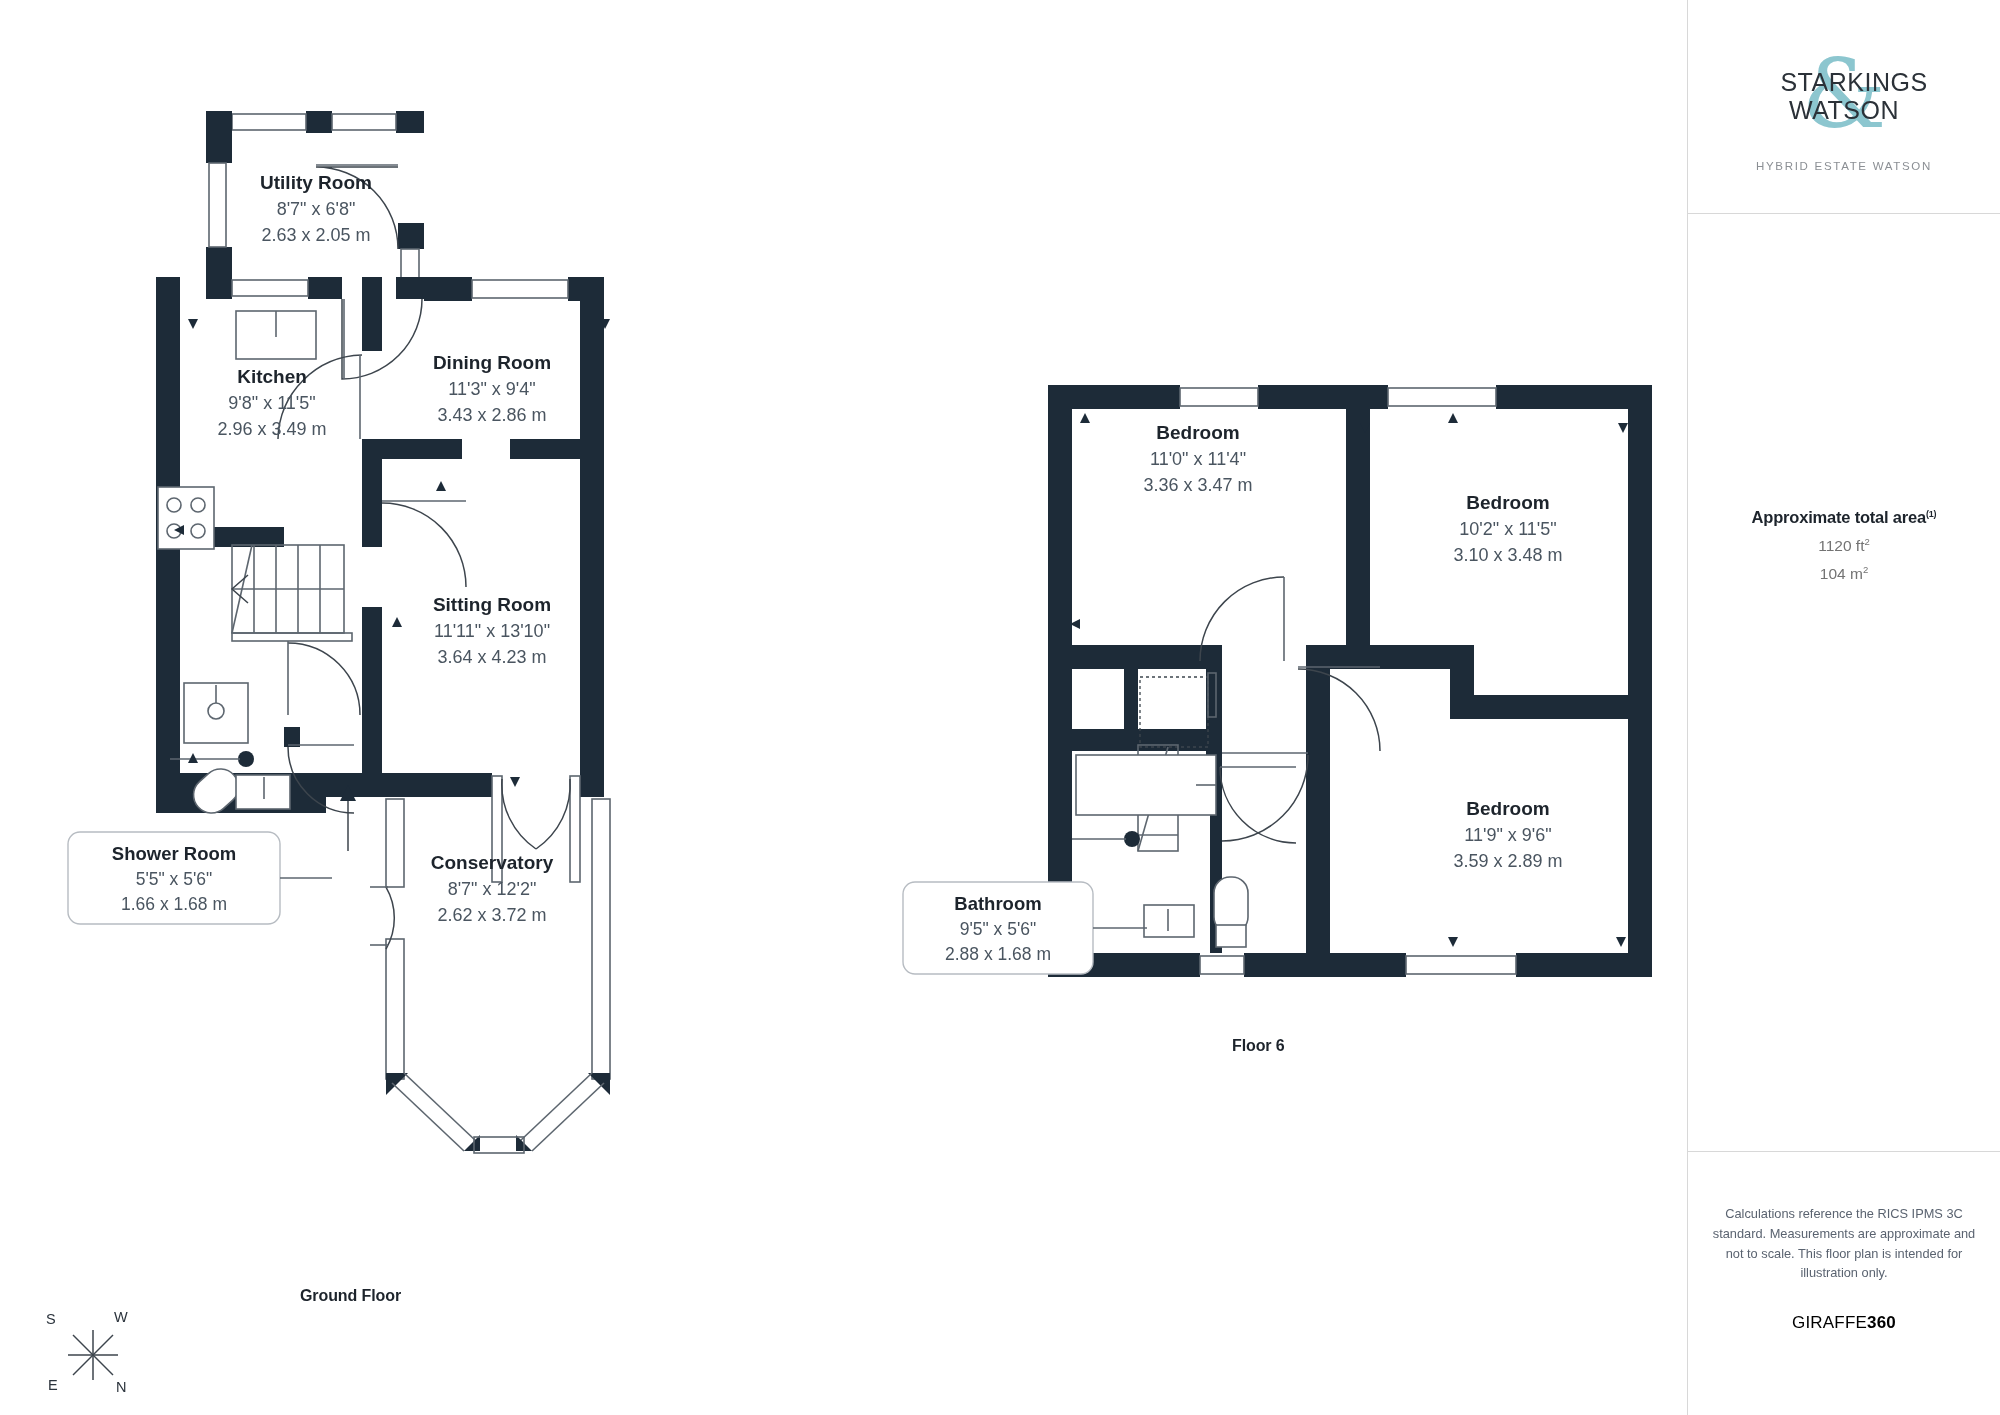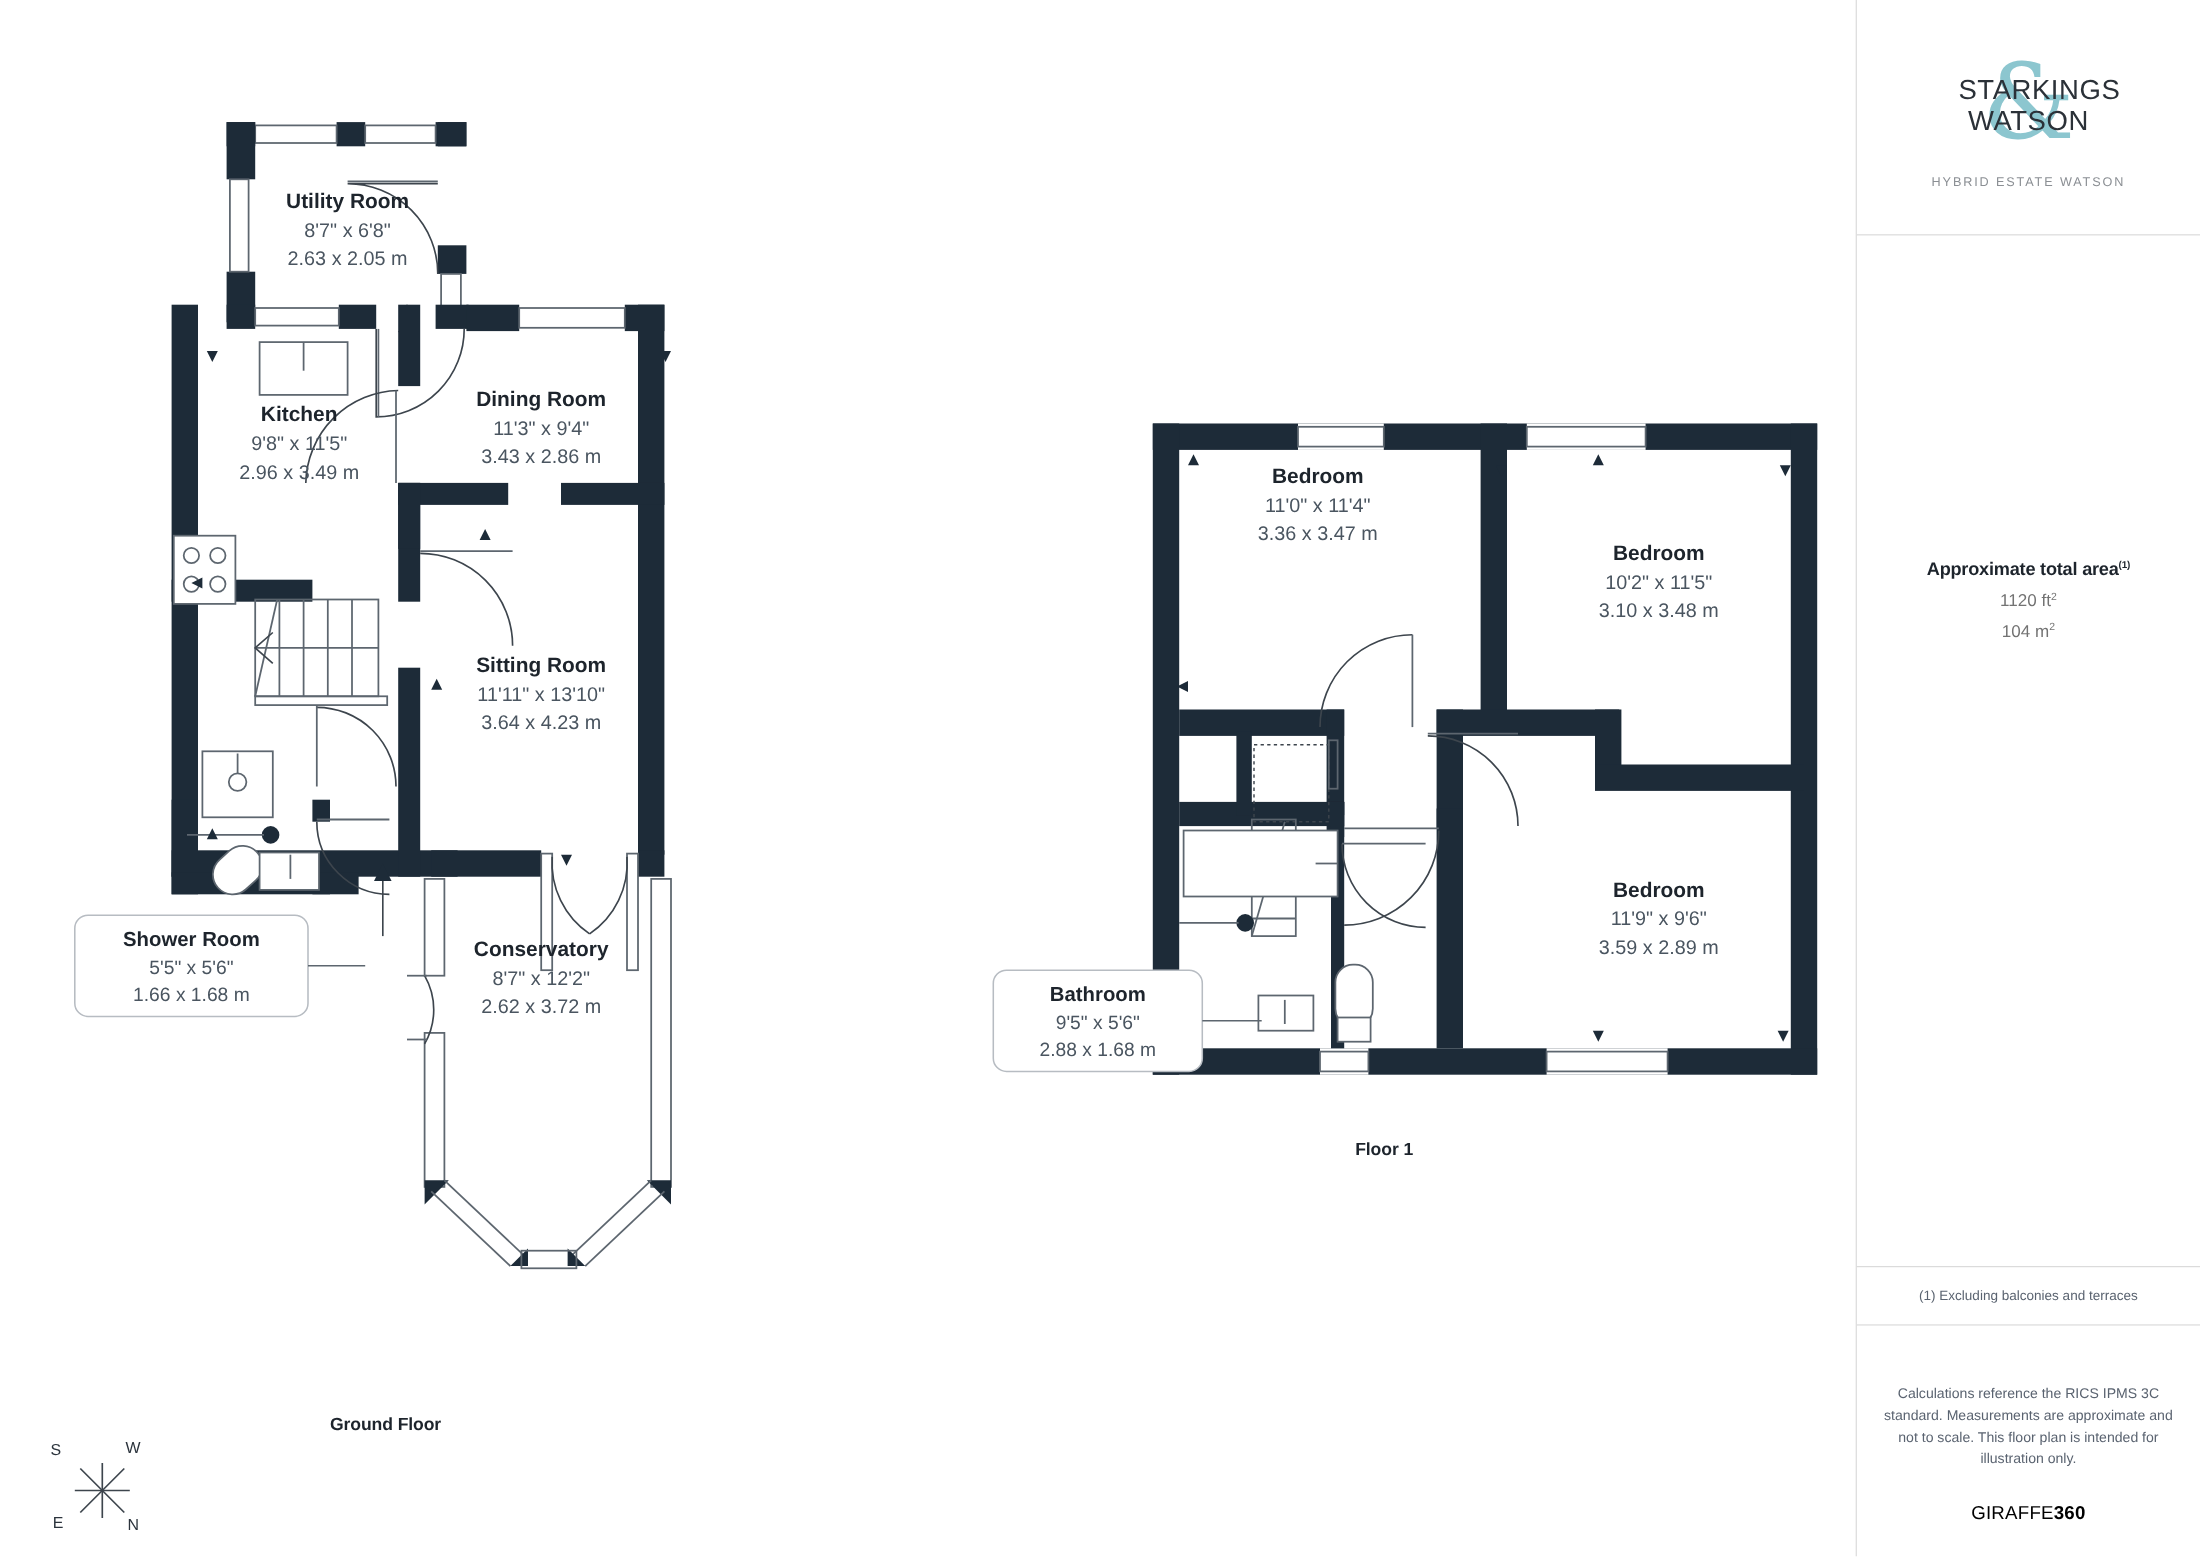--- a/index.html
+++ b/index.html
@@ -445,21 +445,21 @@
   </svg>
 
   <svg width="330" height="120" viewBox="0 0 330 120" style="position:absolute;left:895px;top:855px;">
     <rect x="8" y="10" width="190" height="92" rx="12" fill="#ffffff" stroke="#b7bcc2" stroke-width="1.4"></rect>
     <line x1="198" y1="56" x2="252" y2="56" stroke="#5d666f" stroke-width="1.4"></line>
     <text x="103" y="38" text-anchor="middle" font-family="Liberation Sans, sans-serif" font-size="18.5" font-weight="bold" fill="#1d242c">Bathroom</text>
     <text x="103" y="63" text-anchor="middle" font-family="Liberation Sans, sans-serif" font-size="17.5" fill="#4a5560">9'5" x 5'6"</text>
     <text x="103" y="88" text-anchor="middle" font-family="Liberation Sans, sans-serif" font-size="17.5" fill="#4a5560">2.88 x 1.68 m</text>
   </svg>
 
-  <div class="floor-caption" style="left:1232px;top:1020px;">Floor 1</div>
+  <div class="floor-caption" style="left:1232px;top:1020px;">Floor 6</div>
 
   <div class="compass">
     <svg width="110" height="100" viewBox="0 0 110 100">
       <g stroke="#3d454d" stroke-width="1.5" fill="none">
         <line x1="30" y1="50" x2="80" y2="50"></line>
         <line x1="55" y1="25" x2="55" y2="75"></line>
         <line x1="35" y1="30" x2="75" y2="70"></line>
         <line x1="75" y1="30" x2="35" y2="70"></line>
       </g>
     </svg>
@@ -489,23 +489,20 @@
       </div>
       <div class="area-val">
         <span>1120 ft</span><sup>2</sup>
       </div>
       <div class="area-val">
         <span>104 m</span><sup>2</sup>
       </div>
     </div>
   </div>
 
-  <div class="panel-sec panel-note">
-    <span>(1) Excluding balconies and terraces</span>
-  </div>
 
   <div class="panel-sec panel-disc">
     <div class="body">Calculations reference the RICS IPMS 3C standard. Measurements are approximate and not to scale. This floor plan is intended for illustration only.</div>
     <div class="brand">
       <span>GIRAFFE</span><b>360</b>
     </div>
   </div>
 
 </div>
 

